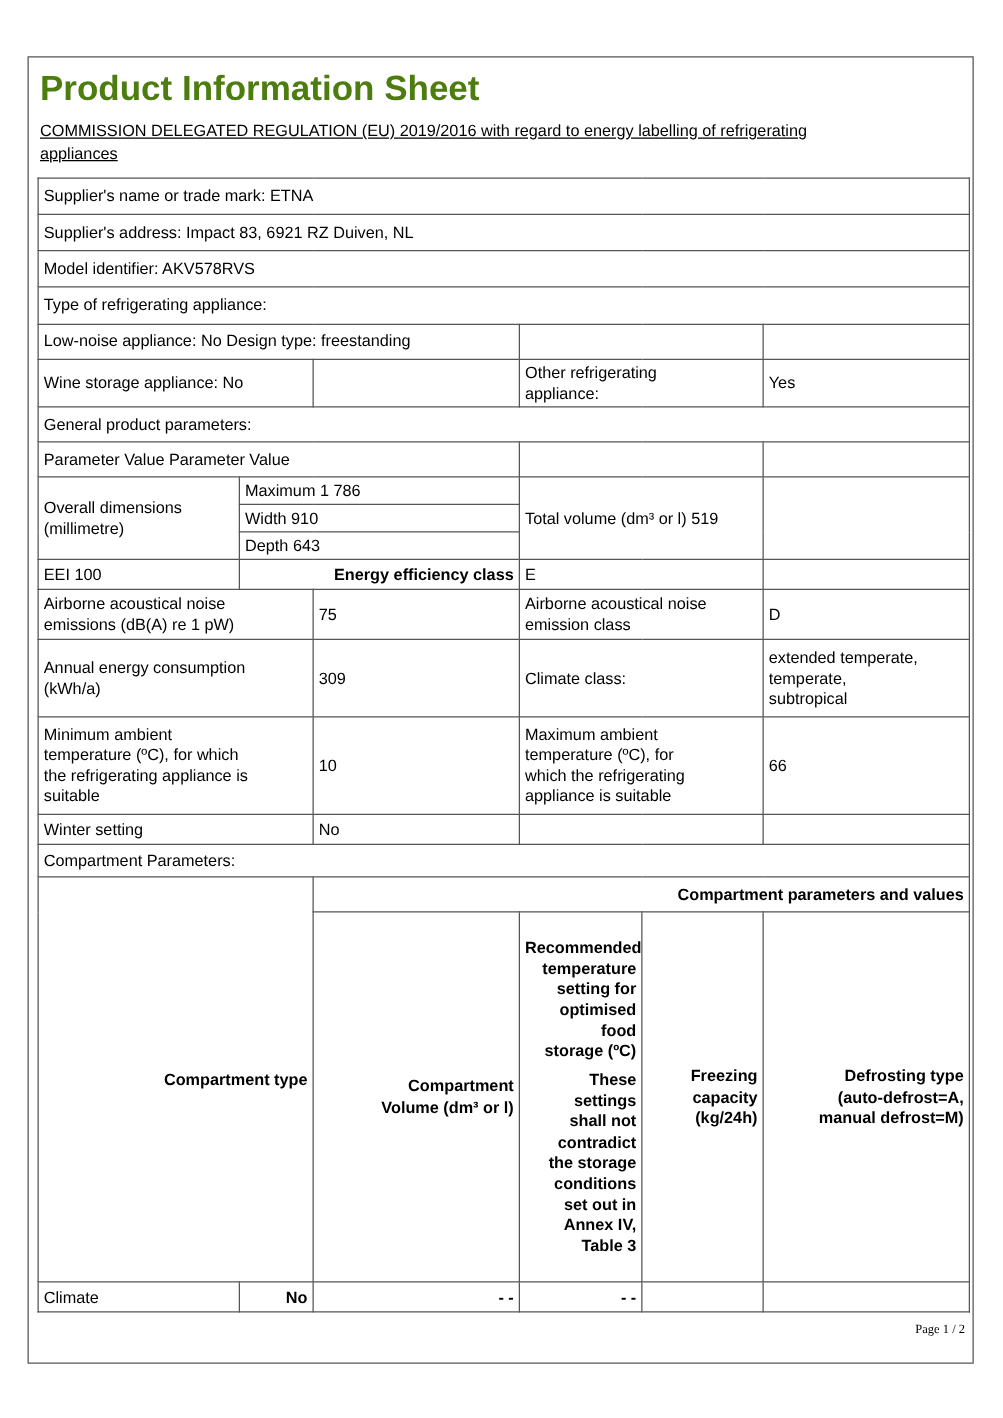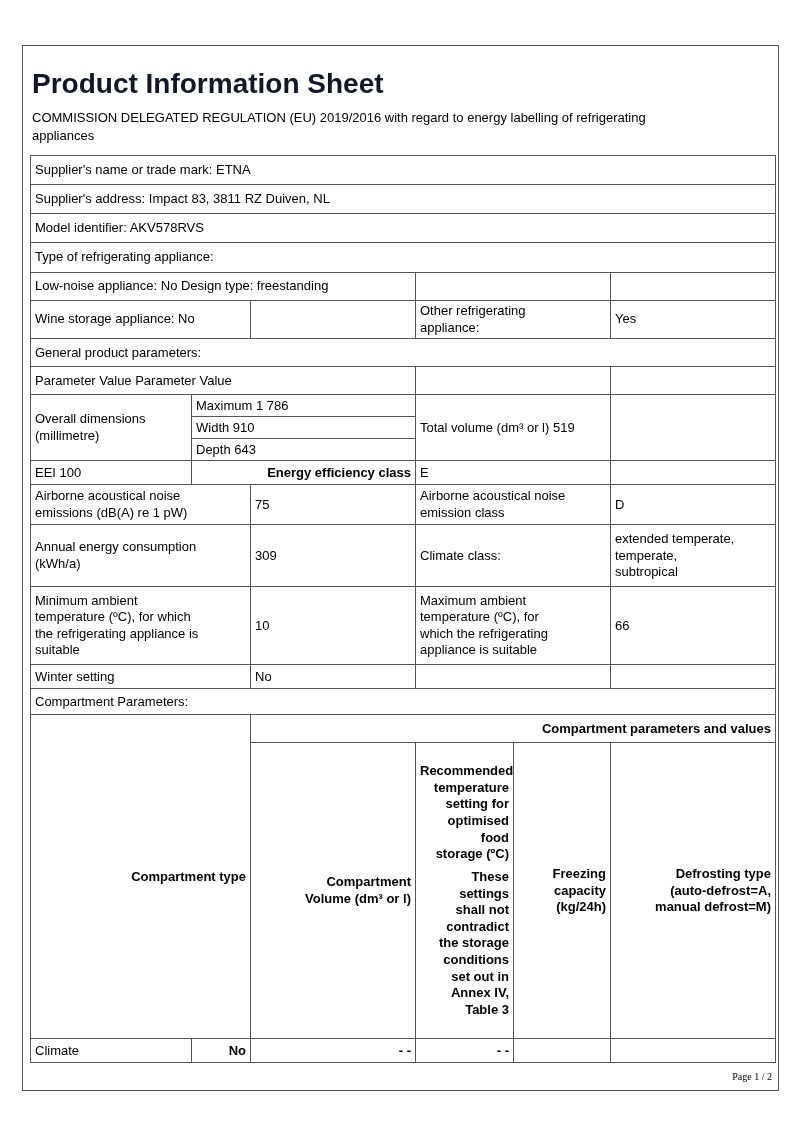--- a/index.html
+++ b/index.html
@@ -9,21 +9,21 @@
     background: #ffffff; color: #000;
     font-family: "Liberation Sans", sans-serif;
   }
   .frame {
     position: absolute; left: 22px; top: 45px;
     width: 757px; height: 1046px;
     border: 1px solid #555; background: #fff;
     padding: 9px 4px 0 7px;
   }
   .title { margin: 0 0 0 2px; font-size: 28px; font-weight: bold; line-height: 1.15; }
-  .subtitle { margin: 9px 0 0 2px; font-size: 13px; line-height: 1.38; }
+  .subtitle { margin: 9px 0 0 2px; font-size: 13px; line-height: 1.38; text-decoration: underline; }
   .pre { white-space: pre-line; }
   table.pis {
     border-collapse: collapse; table-layout: fixed;
     width: 745px; margin-top: 10px; font-size: 13px;
   }
   table.pis td {
     border: 1px solid #555; padding: 2px 4px;
     vertical-align: middle; line-height: 1.28; overflow: hidden;
   }
   .b { font-weight: normal; }
@@ -33,41 +33,41 @@
   .rh22{height:22px}.rh24{height:24px}.rh26{height:26px}.rh28{height:28px}
   .rh29{height:29px}.rh30{height:30px}.rh38{height:38px}.rh40{height:40px}
   .rh62{height:62px}.rh78{height:78px}.rh296{height:296px}
   .footer { margin-top: 8px; text-align: right; font-size: 10px; padding-right: 2px; font-family: Liberation Serif, serif; }
 </style>
 </head>
 <body>
 
 <div class="frame">
 
-  <h1 class="title" style="color: #0f172a; margin-top: 13px;">Product Information Sheet</h1>
+  <h1 class="title" style="color: #4d7c0f;">Product Information Sheet</h1>
   <p class="subtitle pre">COMMISSION DELEGATED REGULATION (EU) 2019/2016 with regard to energy labelling of refrigerating
 appliances</p>
 
   <table class="pis">
     <colgroup>
       <col style="width:161px">
         <col style="width:59px">
         <col style="width:165px">
       <col style="width:98px">
         <col style="width:97px">
         <col style="width:165px">
     </colgroup>
     <tbody>
 
       <tr class="rh29">
         <td colspan="6"><span class="b">Supplier's name or trade mark:</span> <span>ETNA</span></td>
       </tr>
 
       <tr class="rh29">
-        <td colspan="6"><span class="b">Supplier's address:</span> <span>Impact 83, 3811 RZ Duiven, NL</span></td>
+        <td colspan="6"><span class="b">Supplier's address:</span> <span>Impact 83, 6921 RZ Duiven, NL</span></td>
       </tr>
 
       <tr class="rh29">
         <td colspan="6"><span class="b">Model identifier:</span> <span>AKV578RVS</span></td>
       </tr>
 
       <tr class="rh30">
         <td colspan="6" class="b">Type of refrigerating appliance:</td>
       </tr>
 

